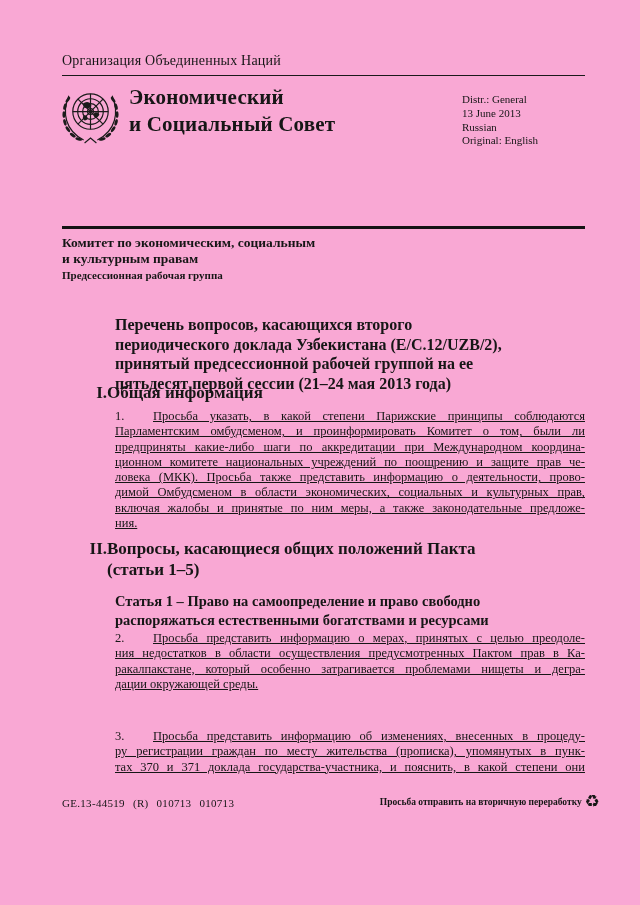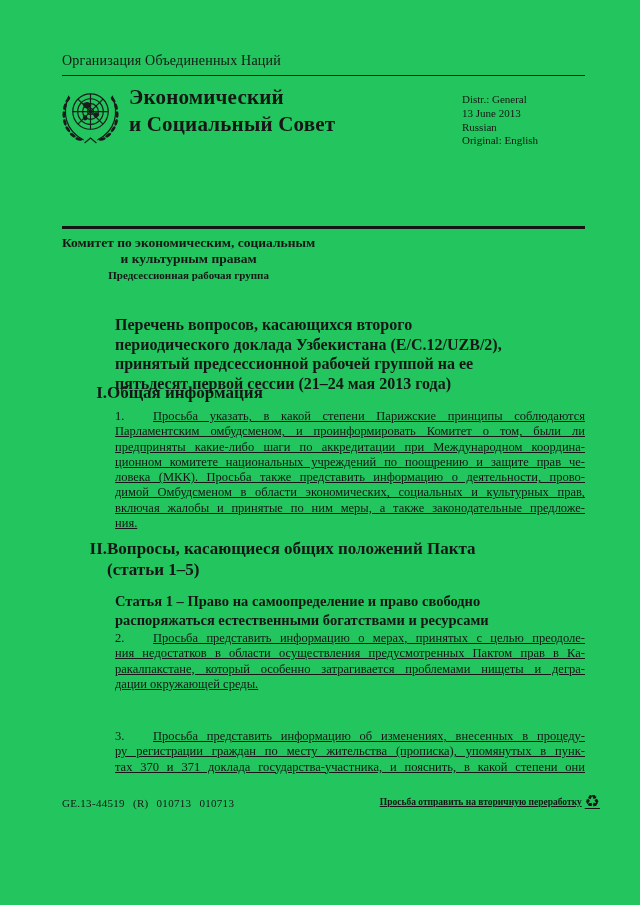--- a/index.html
+++ b/index.html
@@ -4,21 +4,21 @@
 <style>
   * { margin: 0; padding: 0; box-sizing: border-box; }
   html, body { background: #ffffff; }
   body {
     width: 640px; height: 905px;
     font-family: "Liberation Serif", "DejaVu Serif", serif;
     color: #161616;
     position: relative;
     overflow: hidden;
   }
-  .page { position: absolute; inset: 0; background: #22c55e; }
+  .page { position: absolute; inset: 0; background: #f9a8d4; }
 
   
   .org-name {
     position: absolute; left: 62px; top: 53px;
     font-size: 14px; letter-spacing: 0.2px;
   }
   .doc-symbol {
     position: absolute; right: 55px; top: 48px;
     white-space: nowrap;
   }
@@ -43,21 +43,20 @@
 
   .thick-rule {
     position: absolute; left: 62px; right: 55px; top: 226px;
     border-top: 3px solid #141414;
   }
 
   
   .committee {
     position: absolute; left: 62px; top: 235px;
     font-weight: bold;
-    text-align: center;
   }
   .committee .cline { font-size: 13.5px; line-height: 16px; }
   .committee .csub { font-size: 11px; line-height: 14px; margin-top: 1px; }
 
   
   .doc-title {
     position: absolute; left: 115px; top: 294px; width: 474px;
     font-size: 16px; font-weight: bold; line-height: 19.5px; margin-top: 21px;
   }
 
@@ -85,21 +84,21 @@
   .hline { text-align: left; }
 
   
   .footer-ge {
     position: absolute; left: 62px; top: 797px;
     font-size: 11px; word-spacing: 5px; letter-spacing: 0.3px;
   }
   .footer-recycle {
     position: absolute; right: 40px; top: 793px;
     font-size: 9.5px; font-weight: bold;
-    display: flex; align-items: center; text-decoration: underline;
+    display: flex; align-items: center;
   }
   .recycle-glyph { font-size: 17px; font-weight: normal; margin-left: 3px;
     font-family: "DejaVu Sans", sans-serif; line-height: 1; }
 </style>
 </head>
 <body>
 
 <div class="page">
 
   <div class="org-name">Организация Объединенных Наций</div>

